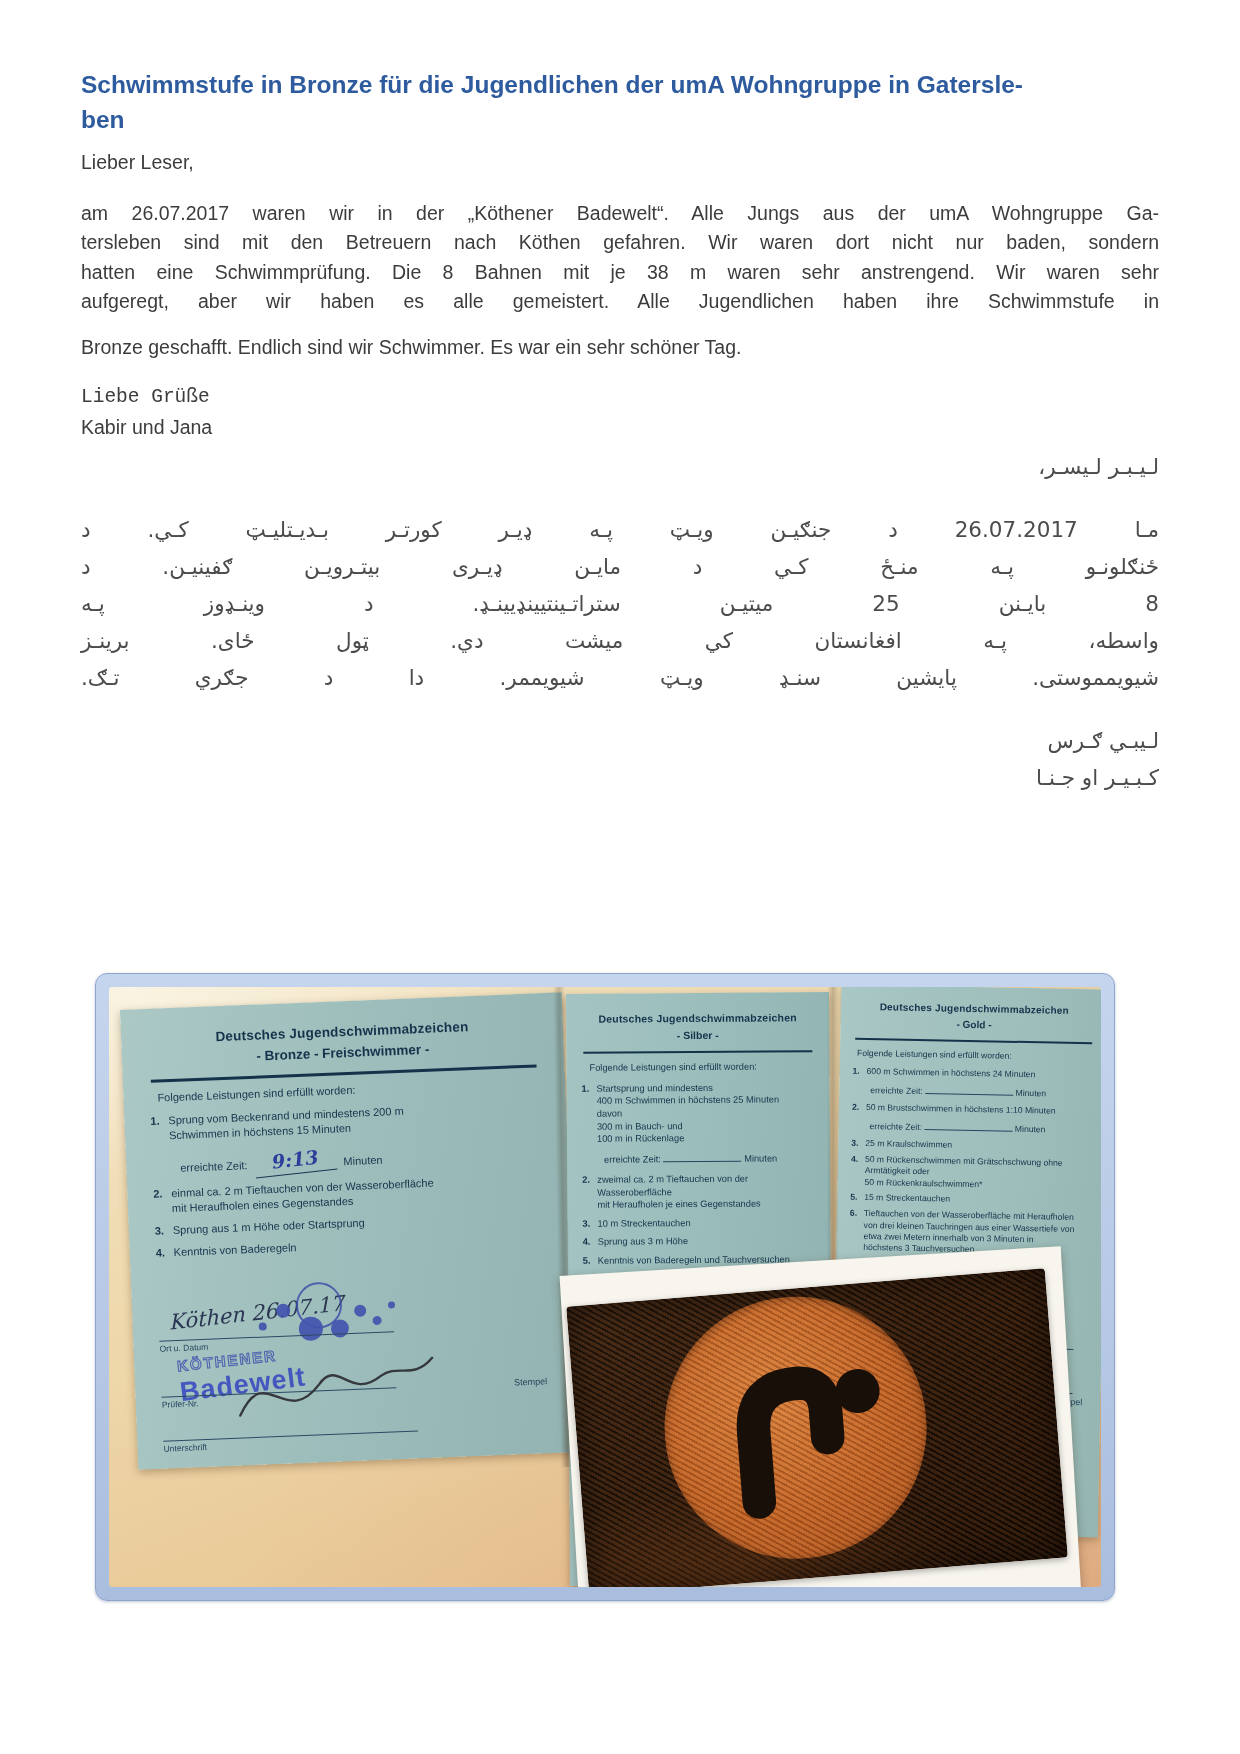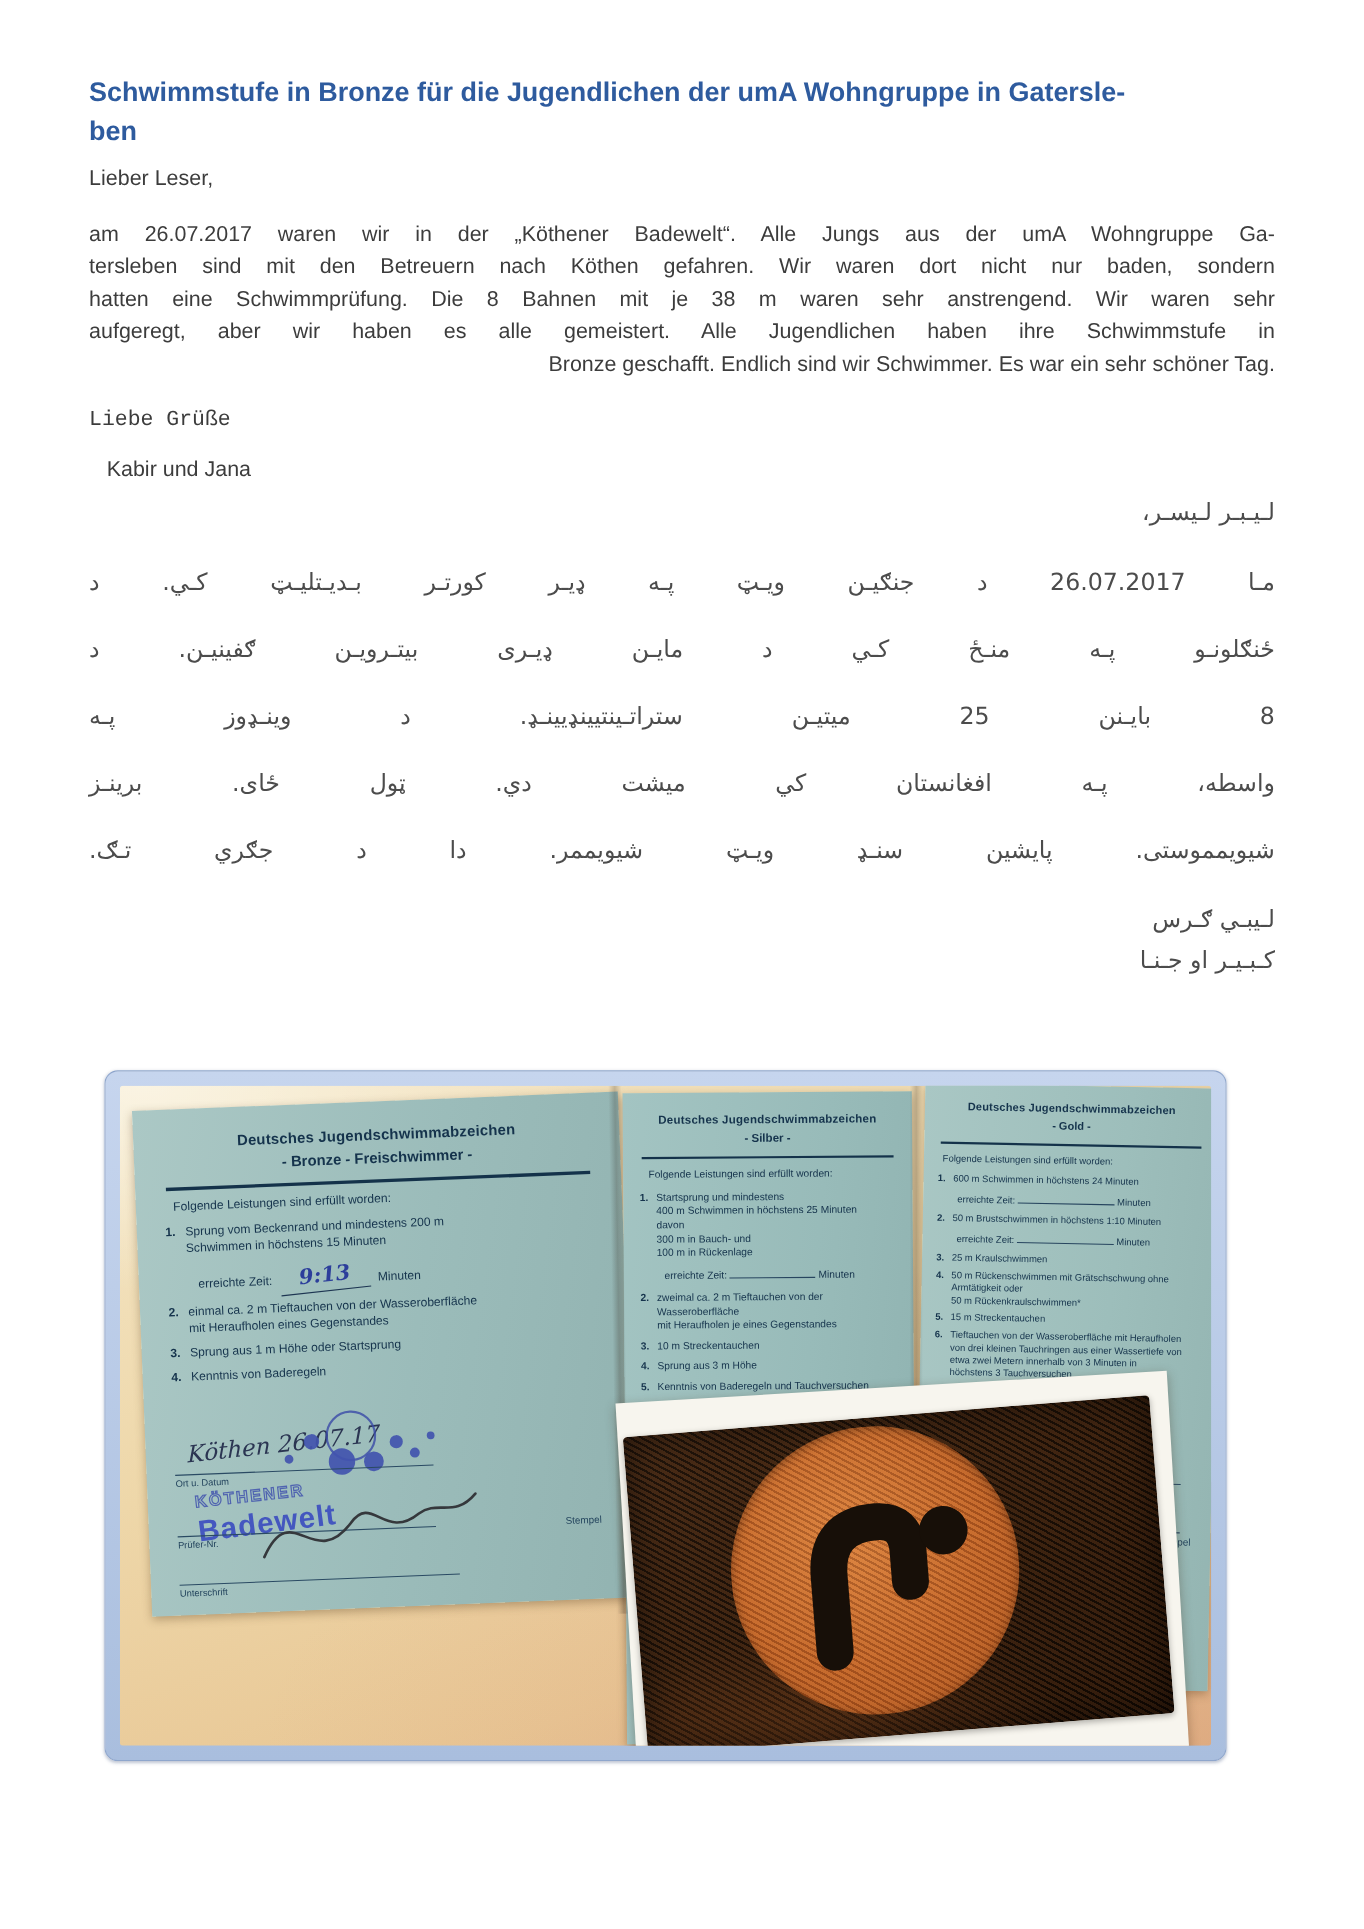--- a/index.html
+++ b/index.html
@@ -16,32 +16,32 @@
     font-size:24.5px; font-weight:700; color:#2e5b9e; line-height:1.42; margin:0;
   }
 
   
   .de {
     position:absolute; left:81px; top:148px; width:1078px;
     font-size:19.5px; color:#3c3c3c; line-height:29.5px;
   }
   .de .salut { margin:0 0 21px 0; }
   .de .jline { text-align:justify; text-align-last:justify; }
-  .de .lline { text-align:right; }
+  .de .lline { text-align:left;margin-top:16px; }
   .de .closing { margin:21px 0 0 0;font-family:Liberation Mono, monospace; }
-  .de .signature { margin:16px; }
+  .de .signature { margin:0; }
 
   
   .ps {
     position:absolute; left:81px; top:448px; width:1078px;
     direction:rtl; font-family:"DejaVu Sans", sans-serif;
     font-size:21.5px; color:#4c4c4c; line-height:37px;
   }
   .ps .salut { margin:0 0 26px 0; text-align:right; }
-  .ps .jline { text-align:justify; text-align-last:justify;margin-top:24px; }
+  .ps .jline { text-align:justify; text-align-last:justify; }
   .ps .closing { margin:26px 0 0 0; text-align:right; }
   .ps .signature { margin:0; text-align:right; }
 
   
   .photo-frame {
     position:absolute; left:95px; top:973px; width:1020px; height:628px; margin:0;
     background:linear-gradient(#c6d5ee, #a9bede);
     border:1px solid #8fa6cc; border-radius:12px; padding:13px;
     box-shadow:0 1px 3px rgba(70,90,130,.35);
   }

